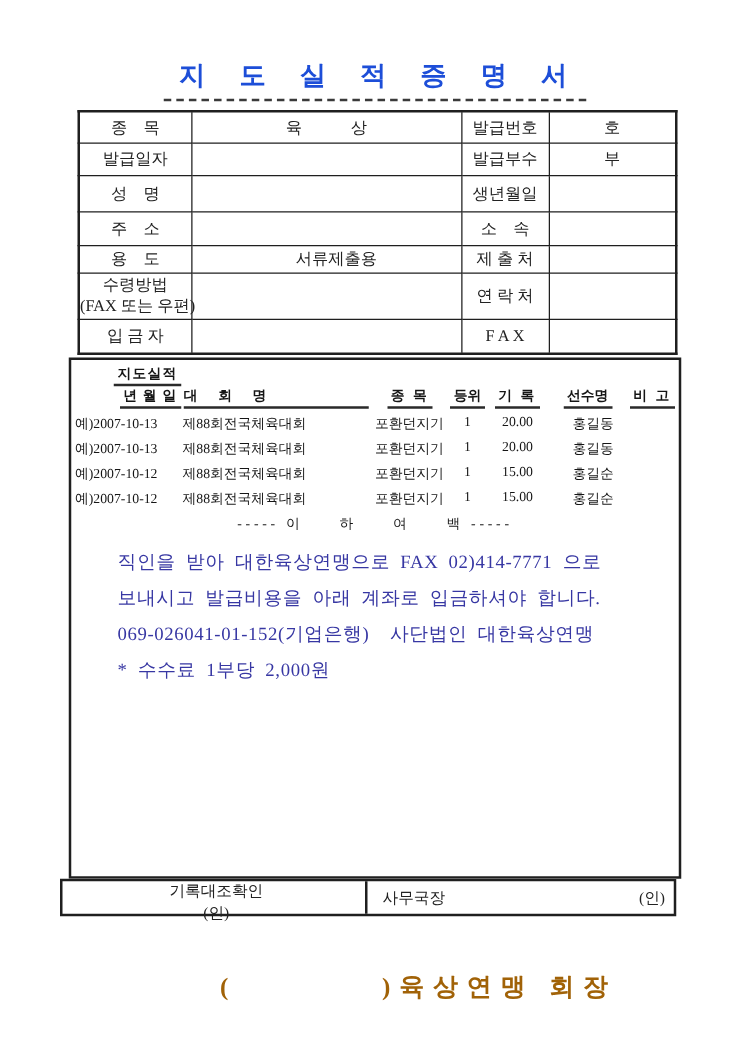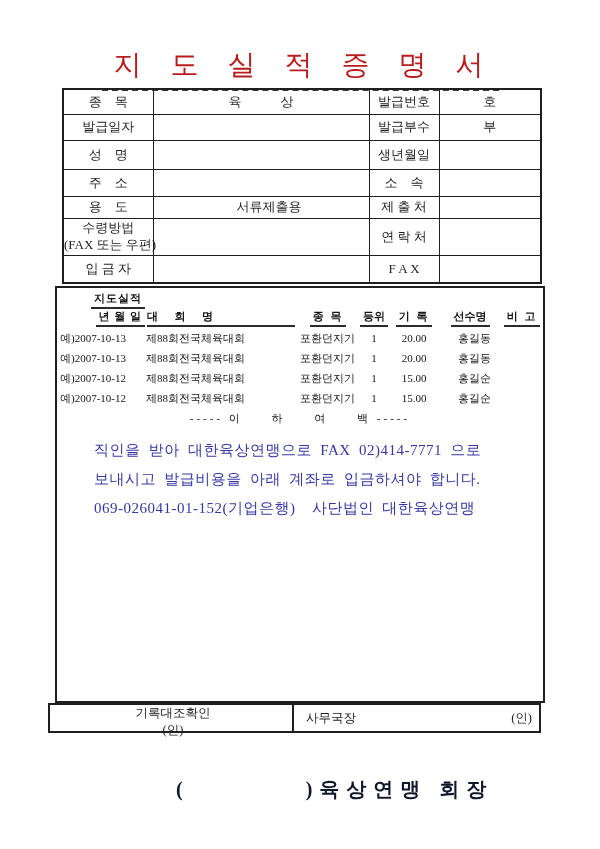--- a/index.html
+++ b/index.html
@@ -9,24 +9,24 @@
     font-family:"Liberation Serif","DejaVu Serif",serif;
     color:#1d1d1d;
     position:relative;
   }
   .page { position:absolute; inset:0; width:600px; height:849px; background:#fff; overflow:hidden; }
 
   
   .title-wrap { position:absolute; top:46px; left:0; width:600px; text-align:center; }
   .title {
     display:inline-block;
-    font-size:28px; font-weight:normal; letter-spacing:11px;
+    font-size:21px; font-weight:bold; letter-spacing:11px;
     padding:0 4px 5px 12px;
     border-bottom:2px dashed #3a3a3a;
-    color:#b91c1c;
+    color:#1d4ed8;
   }
 
   
   table.info {
     position:absolute; left:62px; top:88px; width:478px;
     border-collapse:collapse; table-layout:fixed;
   }
   table.info td {
     border:1px solid #1f1f1f;
     font-size:13px; color:#222;
@@ -72,21 +72,21 @@
     position:absolute; left:48px; top:703px; width:493px; height:30px;
     border:2px solid #1f1f1f; display:flex; background:#fff;
   }
   .fcell { display:flex; align-items:center; justify-content:space-between; font-size:12.5px; color:#222; }
   .fcell-left  { width:244px; border-right:2px solid #1f1f1f; padding:0 9px 0 13px;flex-direction:column; }
   .fcell-right { flex:1; padding:0 7px 0 12px; }
 
   
   .signature {
     position:absolute; left:128px; top:753px; width:440px;
-    font-size:20px; font-weight:bold; letter-spacing:7px; color:#0f172a;
+    font-size:20px; font-weight:bold; letter-spacing:7px; color:#a16207;
     white-space:pre;
   }
   .sig-close { margin-left:116px; }
 </style>
 </head>
 <body>
 
 <div class="page">
 
   <div class="title-wrap">
@@ -211,20 +211,21 @@
       <tr class="blank-row">
         <td colspan="7">----- 이     하     여     백 -----</td>
       </tr>
     </tbody>
       </table>
 
     <div class="notice" style="color:#3737a3">
       <div class="ln ln-rest">직인을 받아 대한육상연맹으로 FAX 02)414-7771 으로</div>
       <div class="ln ln-rest">보내시고 발급비용을 아래 계좌로 입금하셔야 합니다.</div>
       <div class="ln ln-rest">069-026041-01-152(기업은행)  사단법인 대한육상연맹</div>
+      <div class="ln ln-rest">* 수수료 1부당 2,000원</div>
     </div>
 
   </div>
 
   <div class="footer-row">
     <div class="fcell fcell-left">
       <span>기록대조확인</span>
       <span>(인)</span>
     </div>
     <div class="fcell fcell-right">

